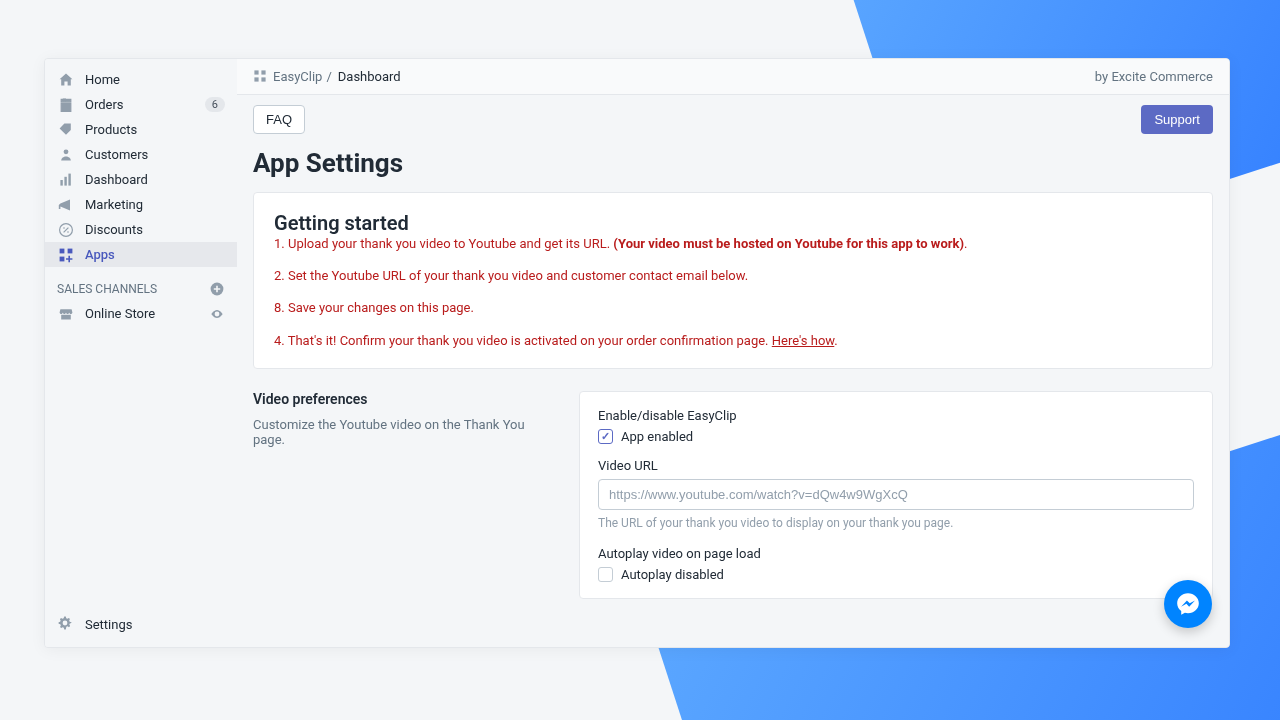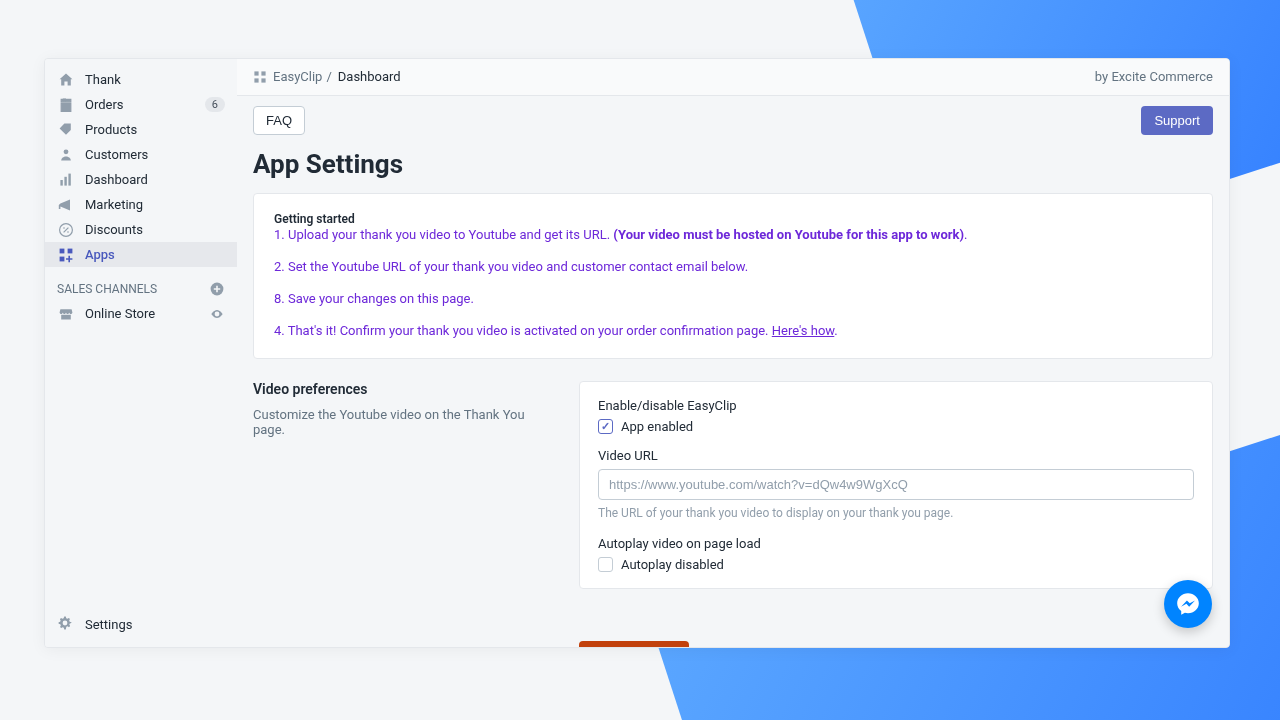--- a/index.html
+++ b/index.html
@@ -167,27 +167,27 @@
   padding: 0 16px 16px 16px;
   overflow: auto;
 }
 .card {
   background: #fff;
   border: 1px solid #e4e7eb;
   border-radius: 4px;
   padding: 18px 20px;
 }
 .card h3 {
-  font-size: 12px;
+  font-size: 20px;
   font-weight: 600;
   margin-bottom: 0;
 }
 .step {
   font-size: 13px;
-  color: #6d28d9;
+  color: #b91c1c;
   margin-bottom: 14px;
   line-height: 1.4;
 }
 .step:last-child { margin-bottom: 0; }
 .step .bold { font-weight: 700; }
 .step .link { text-decoration: underline; cursor: pointer; }
 .two-col {
   display: flex;
   margin-top: 22px;
   gap: 26px;
@@ -298,21 +298,21 @@
 
 <div class="app-shell">
 
   <div class="sidebar">
     <div class="side-item">
       <span class="icon">
         <svg width="16" height="16" viewBox="0 0 20 20" fill="currentColor">
             <path d="M10 2l8 7h-2v8h-4v-5H8v5H4v-8H2l8-7z"></path>
           </svg>
       </span>
-      <span>Thank</span>
+      <span>Home</span>
     </div>
     <div class="side-item">
       <span class="icon">
         <svg width="16" height="16" viewBox="0 0 20 20" fill="currentColor">
             <path d="M4 3h12v3H4zM4 8h12v10H4zM9 3v15"></path>
             <path d="M4 3h12v3H4V3zm0 5h12v10H4V8z" fill="none" stroke="currentColor" stroke-width="1.5"></path>
             <path d="M10 2v4l-2-1-2 1V2" fill="currentColor"></path>
           </svg>
       </span>
       <span>Orders</span>

